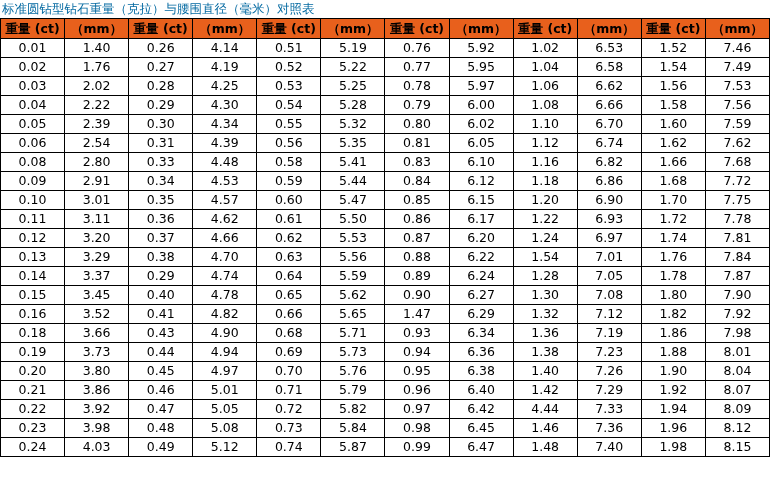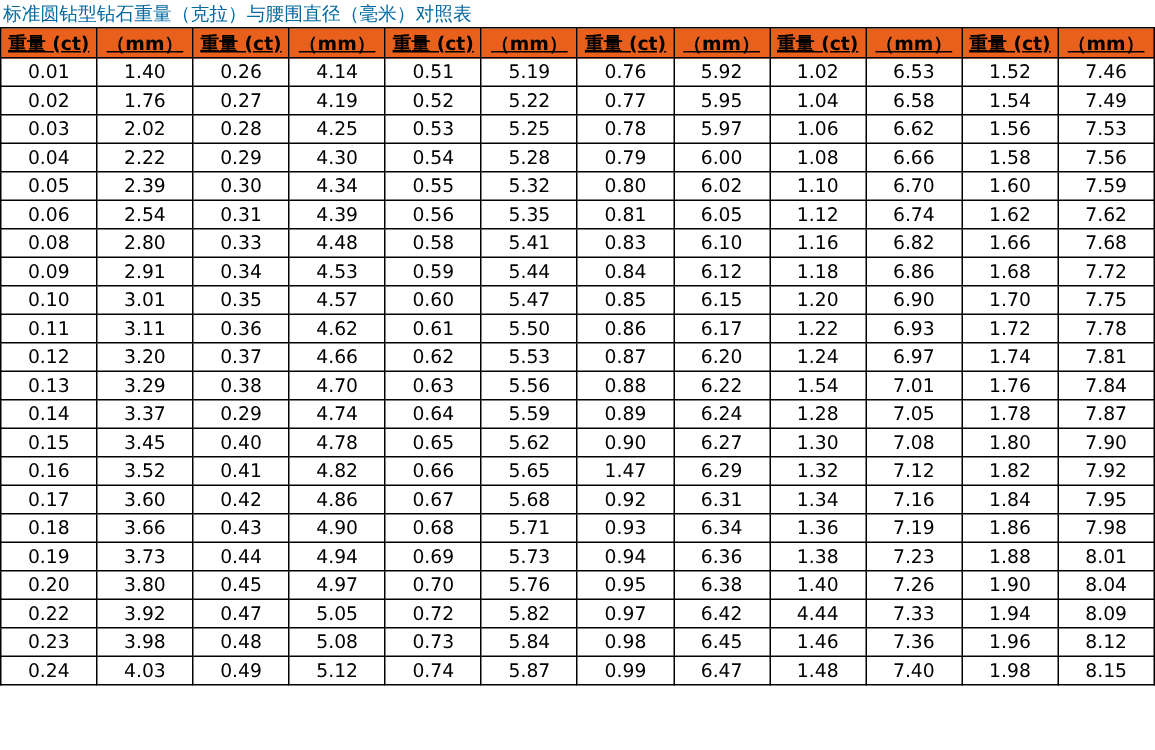--- a/index.html
+++ b/index.html
@@ -40,21 +40,20 @@
   table.chart thead th {
     background: #E8601C;
     font-weight: bold;
     color: #000;
   }
   table.chart thead tr.hdr-top th {
     height: 19px;
   }
   table.chart thead tr.hdr-bot th {
     height: 19px;
-    text-decoration: underline;
   }
   td.w {
     width: 58px;
   }
   td.d {
     width: 70px;
   }
   .blank {
     border: 1px solid #000;
     background: #E8601C;
@@ -287,34 +286,20 @@
         <td class="w">0.66</td>
         <td class="d">5.65</td>
         <td class="w">1.47</td>
         <td class="d">6.29</td>
         <td class="w">1.32</td>
         <td class="d">7.12</td>
         <td class="w">1.82</td>
         <td class="d">7.92</td>
       </tr>
       <tr>
-        <td class="w">0.17</td>
-        <td class="d">3.60</td>
-        <td class="w">0.42</td>
-        <td class="d">4.86</td>
-        <td class="w">0.67</td>
-        <td class="d">5.68</td>
-        <td class="w">0.92</td>
-        <td class="d">6.31</td>
-        <td class="w">1.34</td>
-        <td class="d">7.16</td>
-        <td class="w">1.84</td>
-        <td class="d">7.95</td>
-      </tr>
-      <tr>
         <td class="w">0.18</td>
         <td class="d">3.66</td>
         <td class="w">0.43</td>
         <td class="d">4.90</td>
         <td class="w">0.68</td>
         <td class="d">5.71</td>
         <td class="w">0.93</td>
         <td class="d">6.34</td>
         <td class="w">1.36</td>
         <td class="d">7.19</td>
@@ -343,20 +328,34 @@
         <td class="w">0.70</td>
         <td class="d">5.76</td>
         <td class="w">0.95</td>
         <td class="d">6.38</td>
         <td class="w">1.40</td>
         <td class="d">7.26</td>
         <td class="w">1.90</td>
         <td class="d">8.04</td>
       </tr>
       <tr>
+        <td class="w">0.21</td>
+        <td class="d">3.86</td>
+        <td class="w">0.46</td>
+        <td class="d">5.01</td>
+        <td class="w">0.71</td>
+        <td class="d">5.79</td>
+        <td class="w">0.96</td>
+        <td class="d">6.40</td>
+        <td class="w">1.42</td>
+        <td class="d">7.29</td>
+        <td class="w">1.92</td>
+        <td class="d">8.07</td>
+      </tr>
+      <tr>
         <td class="w">0.22</td>
         <td class="d">3.92</td>
         <td class="w">0.47</td>
         <td class="d">5.05</td>
         <td class="w">0.72</td>
         <td class="d">5.82</td>
         <td class="w">0.97</td>
         <td class="d">6.42</td>
         <td class="w">4.44</td>
         <td class="d">7.33</td>

